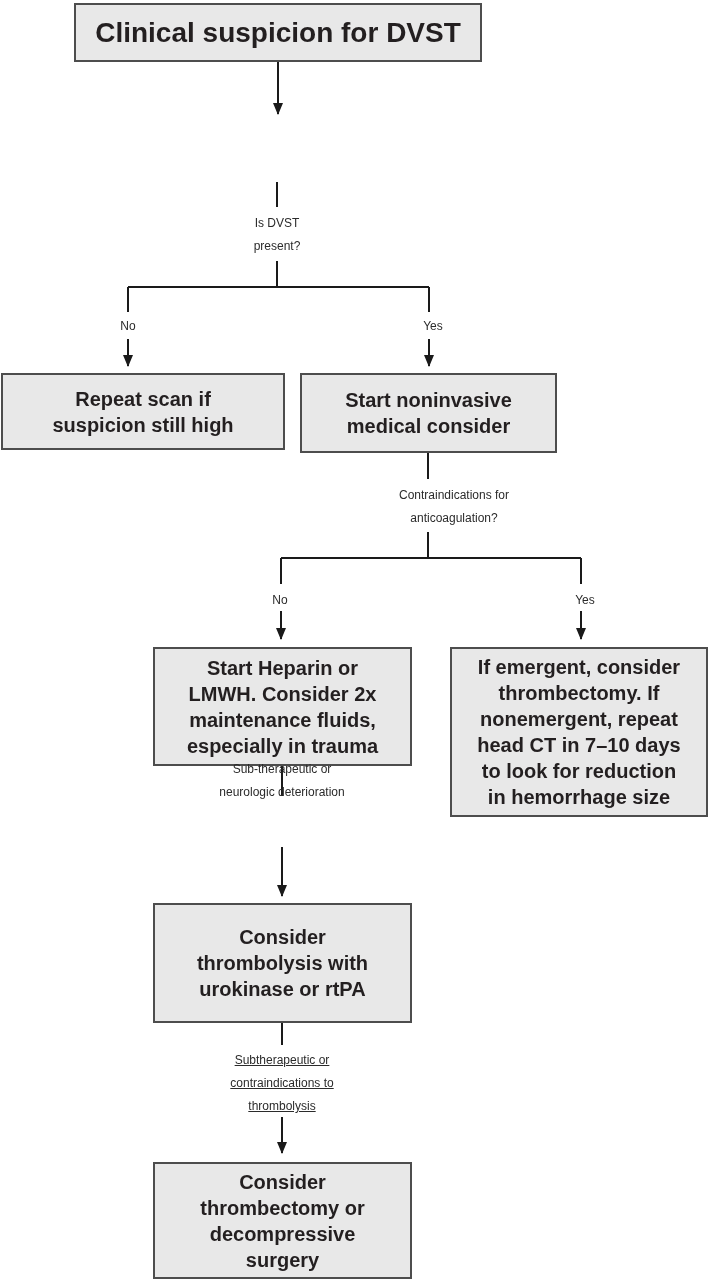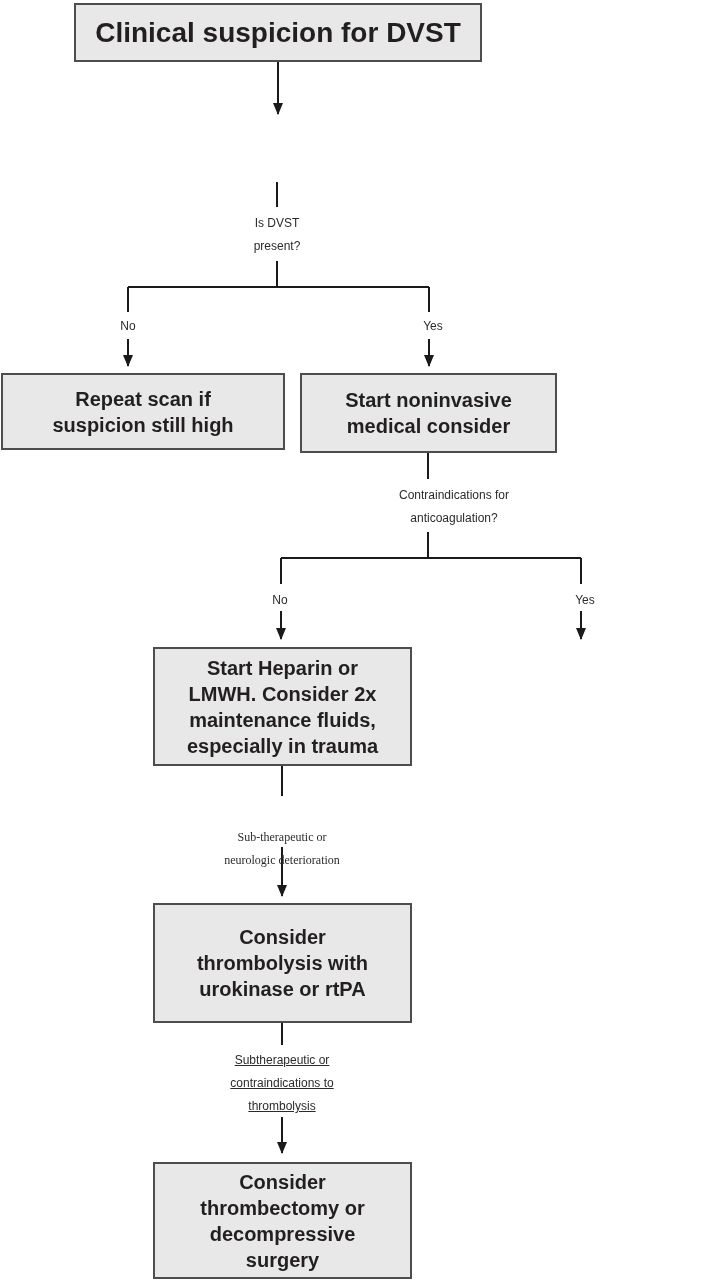--- a/index.html
+++ b/index.html
@@ -47,21 +47,21 @@
   #n7 { left: 153px; top: 903px;  width: 259px; height: 120px; }
   #n8 { left: 153px; top: 1162px; width: 259px; height: 117px; }
 
   
   #l1 { left: 277px; top: 212px;  }
   #l2 { left: 128px; top: 315px;  }
   #l3 { left: 433px; top: 315px;  }
   #l4 { left: 454px; top: 484px;  }
   #l5 { left: 280px; top: 589px;  }
   #l6 { left: 585px; top: 589px;  }
-  #l7 { left: 282px; top: 826px; font-family: Liberation Serif, serif;  }
+  #l7 { left: 282px; top: 758px;  }
   #l8 { left: 282px; top: 1049px; text-decoration: underline; }
 
   .line { stroke: #1a1a1a; stroke-width: 2; fill: none; }
 </style>
 </head>
 <body>
 
 <div id="flowchart">
 
   <svg id="connectors" width="711" height="1280" viewBox="0 0 711 1280" xmlns="http://www.w3.org/2000/svg">
@@ -108,20 +108,28 @@
 medical consider</span>
   </div>
 
   <div class="node" id="n5">
     <span class="txt">Start Heparin or
 LMWH. Consider 2x
 maintenance fluids,
 especially in trauma</span>
   </div>
 
+  <div class="node" id="n6">
+    <span class="txt">If emergent, consider
+thrombectomy. If
+nonemergent, repeat
+head CT in 7–10 days
+to look for reduction
+in hemorrhage size</span>
+  </div>
 
   <div class="node" id="n7">
     <span class="txt">Consider
 thrombolysis with
 urokinase or rtPA</span>
   </div>
 
   <div class="node" id="n8">
     <span class="txt">Consider
 thrombectomy or

